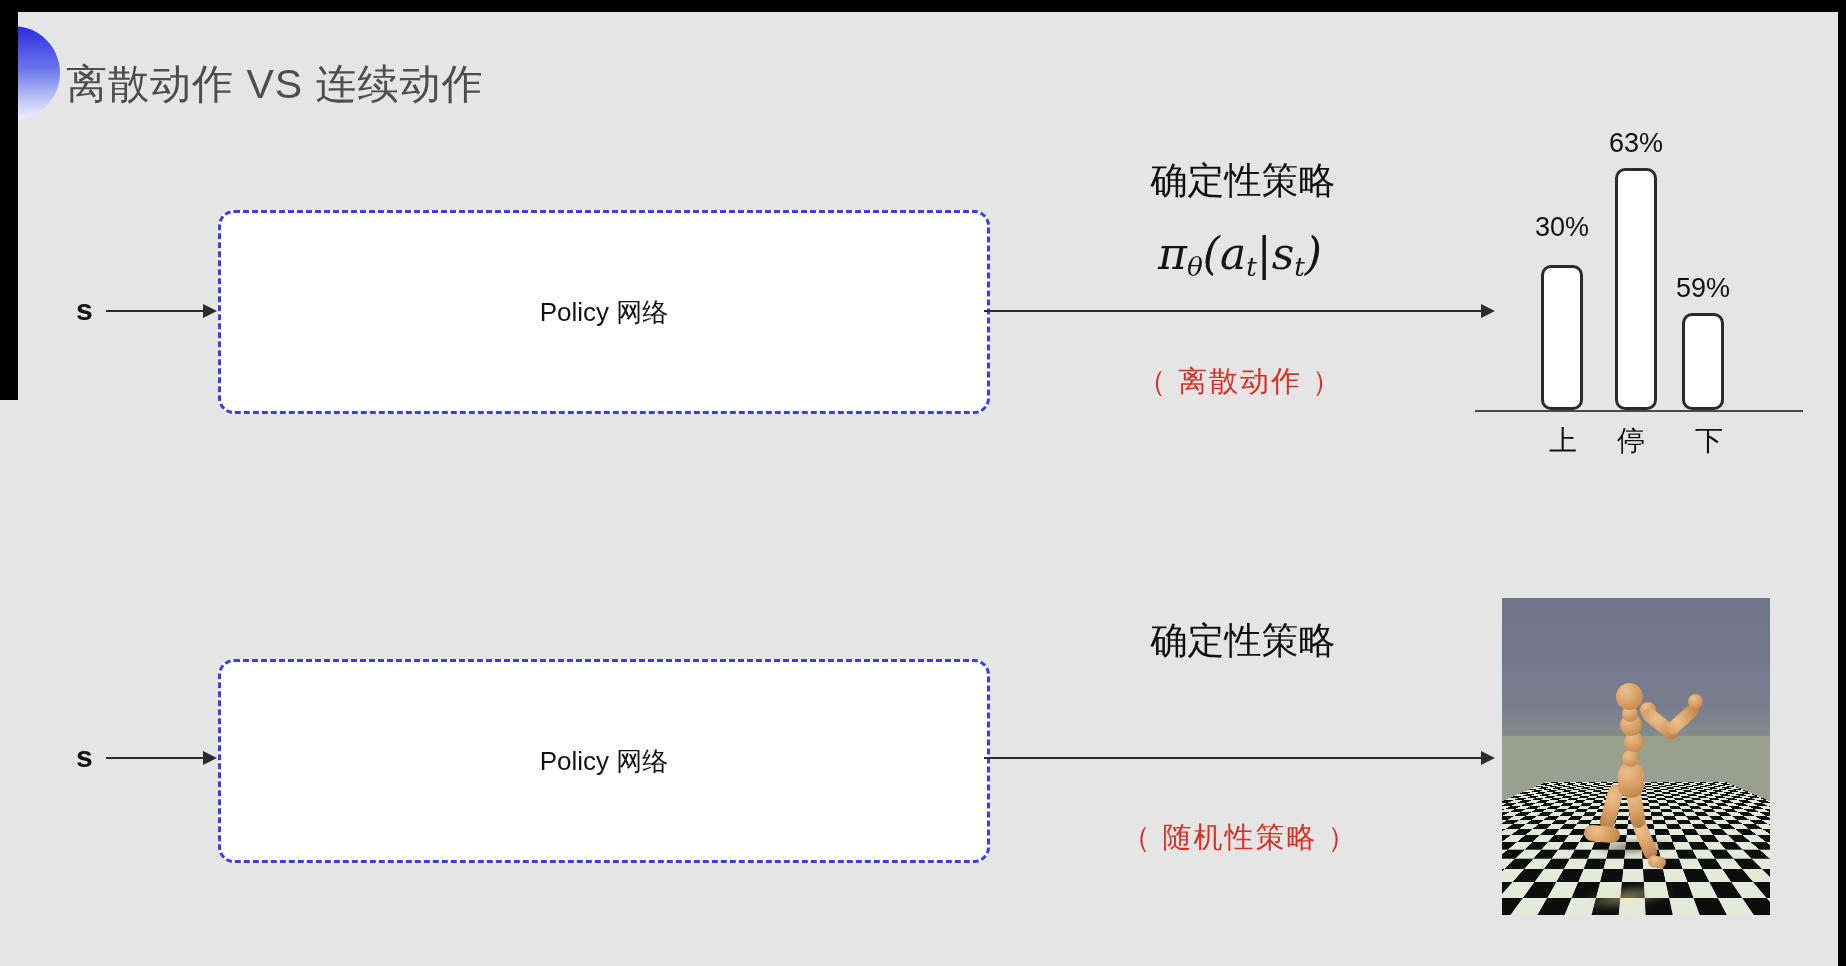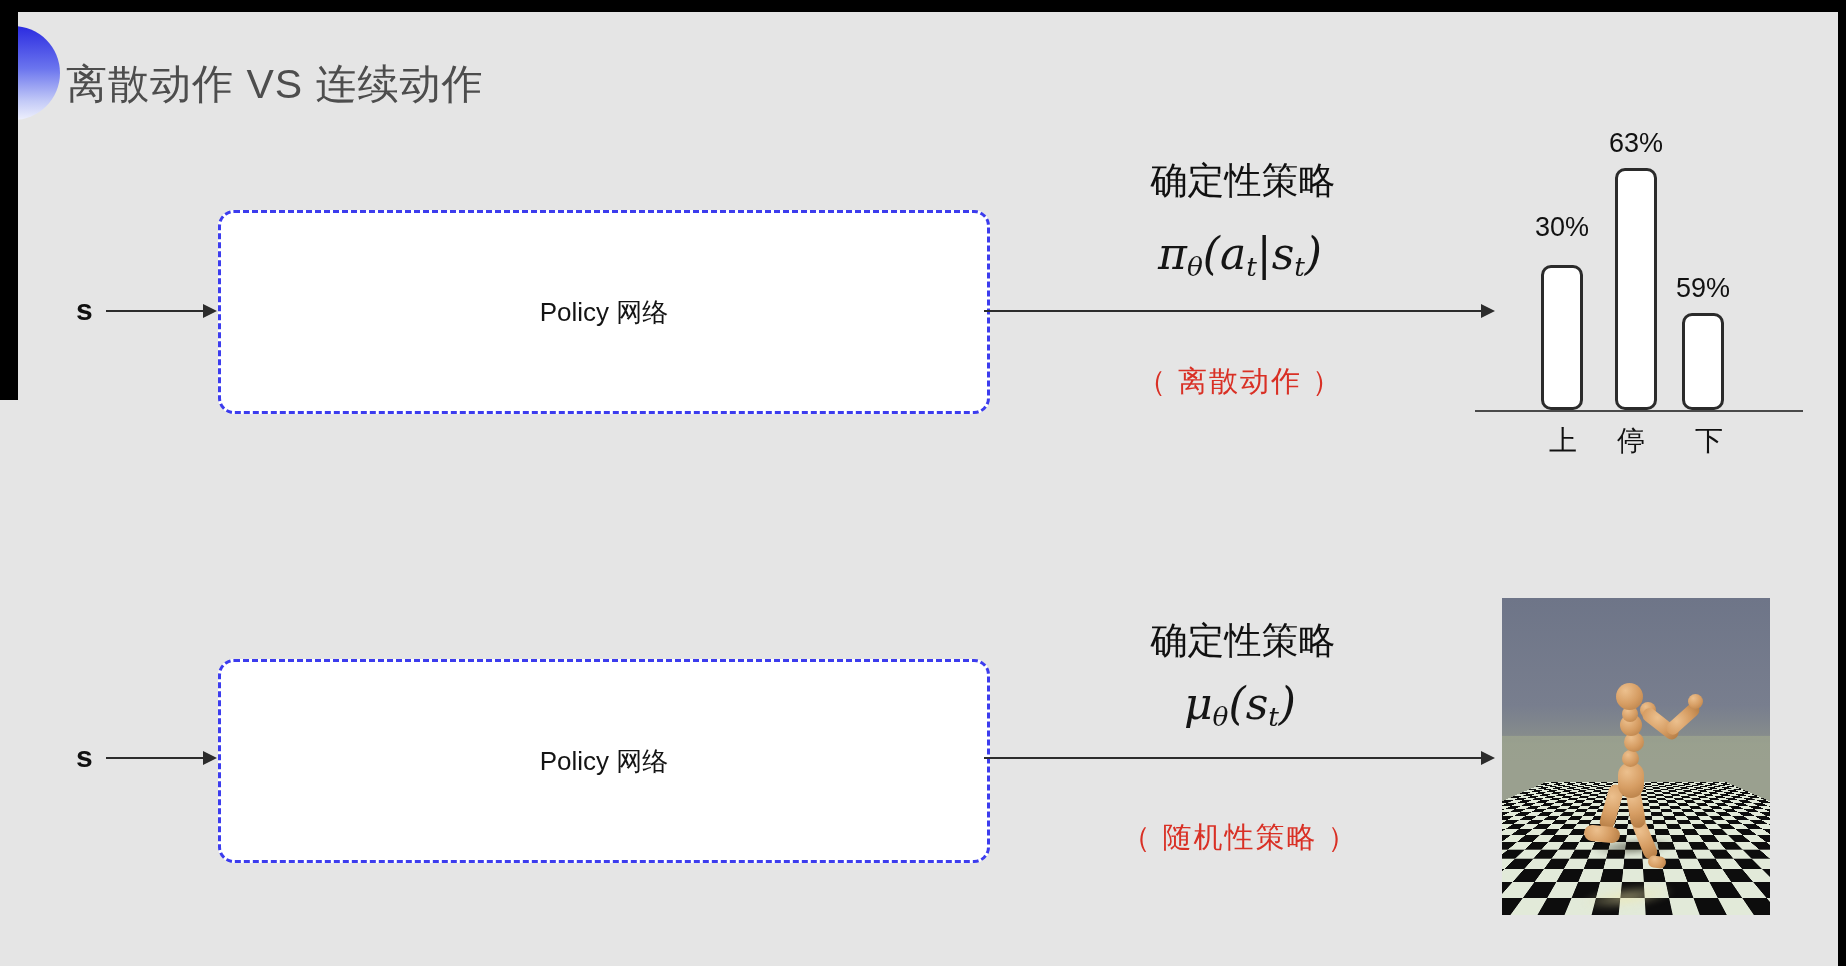--- a/index.html
+++ b/index.html
@@ -129,21 +129,20 @@
     <div class="cat-label cl-2">下</div>
   </div>
 
   <div class="s-label s-bottom">s</div>
   <div class="arrow arrow-in-bottom"></div>
   <div class="policy-box box-bottom">
     <span class="box-label">Policy 网络</span>
   </div>
   <div class="arrow arrow-out-bottom"></div>
   <div class="policy-title pt-bottom">确定性策略</div>
-  <div class="formula f-bottom"><span>μ</span><sub>θ</sub><span>(s</span><sub>t</sub><span>)</span></div>
   <div class="action-note n-bottom">（ 随机性策略 ）</div>
 
   <div class="robot-img" title="humanoid-robot-simulation-on-checkerboard-floor">
     <div class="floor"></div>
     <div class="haze"></div>
     <div class="shadow-blob"></div>
     <div class="light-streak"></div>
     <div class="limb thigh-left"></div>
     <div class="limb foot-left"></div>
     <div class="limb calf-right"></div>

